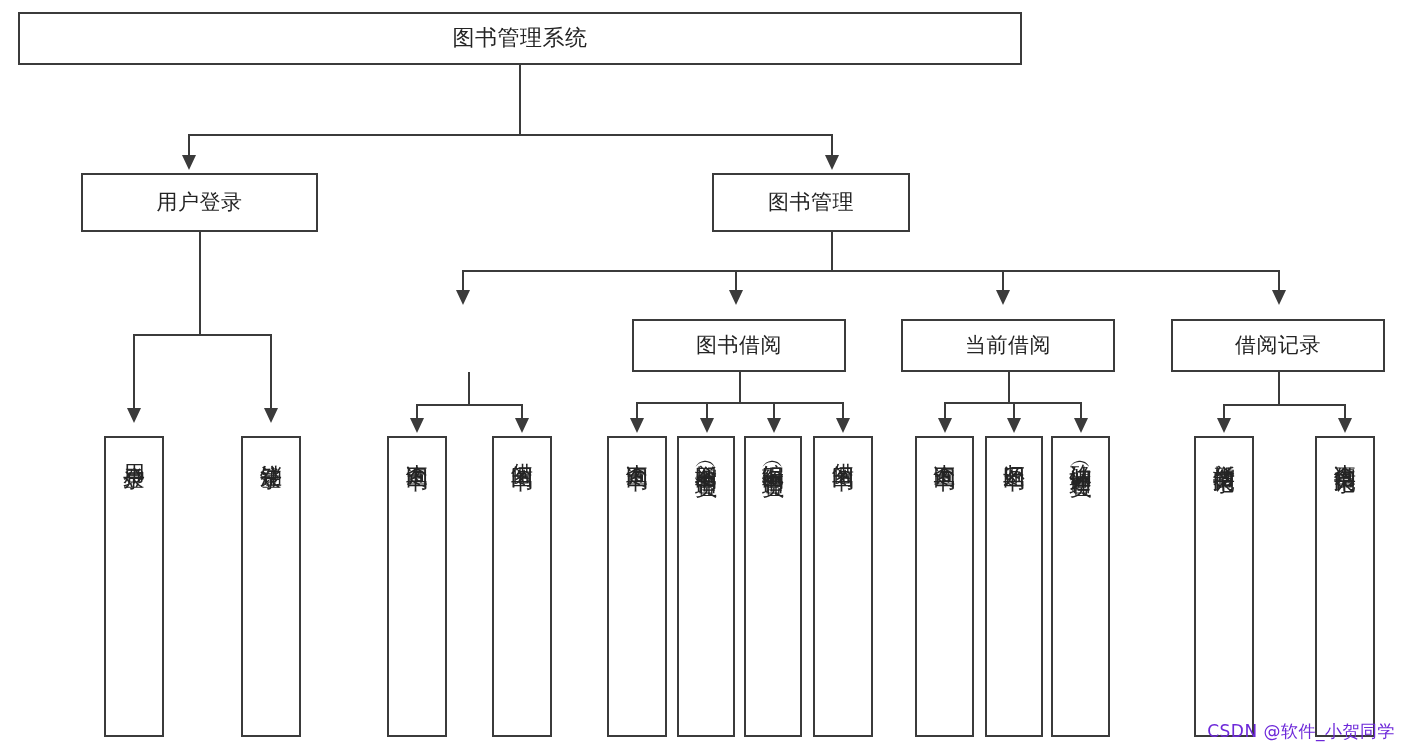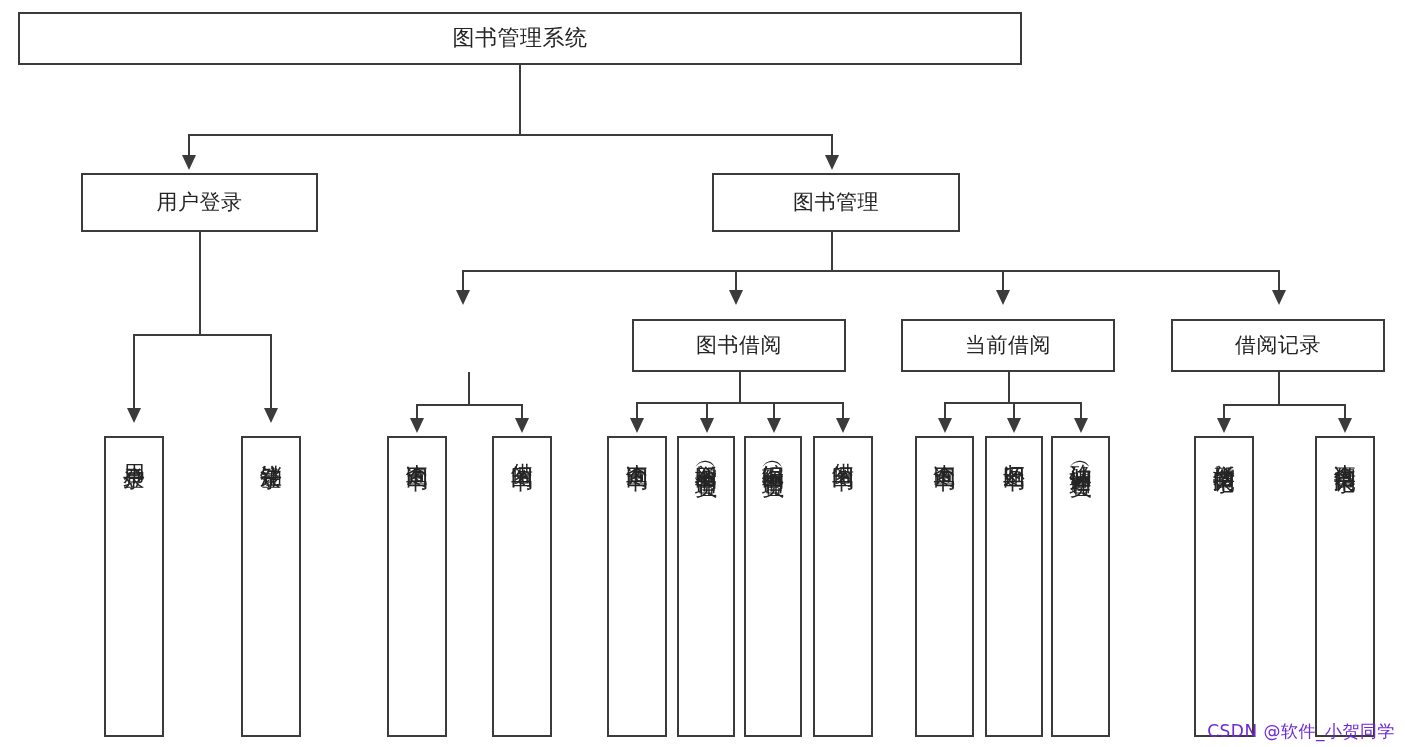--- a/index.html
+++ b/index.html
@@ -140,21 +140,21 @@
   <div class="arrow" style="left:1338px;top:418px;"></div>
 
   <div class="node h" id="node-root" style="left:18px;top:12px;width:1004px;height:53px;">
     <span class="lbl">图书管理系统</span>
   </div>
 
   <div class="node h" style="left:81px;top:173px;width:237px;height:59px;">
     <span class="lbl">用户登录</span>
   </div>
 
-  <div class="node h" style="left:712px;top:173px;width:248px;height:59px;">
+  <div class="node h" style="left:712px;top:173px;width:198px;height:59px;">
     <span class="lbl">图书管理</span>
   </div>
 
 
   <div class="node h" style="left:632px;top:319px;width:214px;height:53px;text-align:right;">
     <span class="lbl">图书借阅</span>
   </div>
 
   <div class="node h" style="left:901px;top:319px;width:214px;height:53px;">
     <span class="lbl">当前借阅</span>

